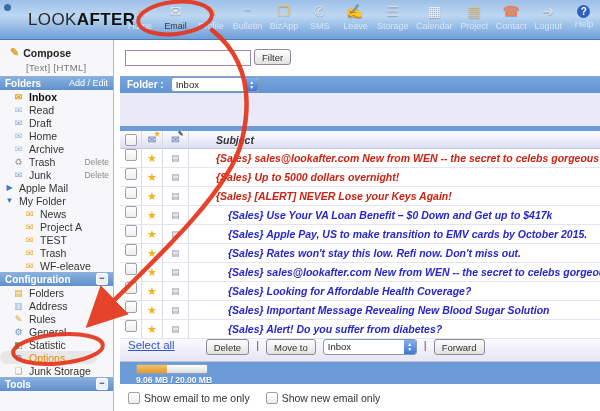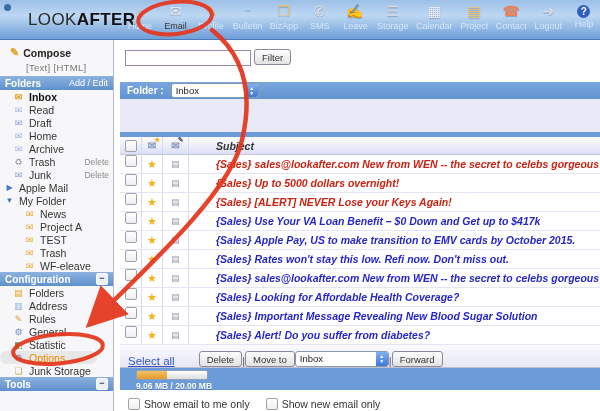--- a/index.html
+++ b/index.html
@@ -48,21 +48,21 @@
   .tree .side-item{padding-left:5px;}
   .tri{color:#4477cc;font-size:8px;width:9px;text-align:center;}
   .sub .side-item{padding-left:24px;}
   .g-gold{color:#e8a11c;} .g-blue{color:#8fb0d8;} .g-gray{color:#9a9aa6;}
   .g-doc{color:#7b9bd0;} .g-pencil{color:#d8a22a;} .g-gear{color:#6a8fc8;}
   .g-chart{color:#5a9a5a;} .g-shield{color:#caa23a;}
   .side-item.options{color:#ee8800;background:#e7e7e7;border-radius:8px;margin-right:16px;}
 
   
   #main{position:absolute;left:120px;top:40px;width:480px;height:371px;}
-  .filter-area{height:42px;background:#fff;position:relative;}
+  .filter-area{height:36px;background:#fff;position:relative;}
   .filter-input{position:absolute;left:5px;top:10px;width:118px;height:14px;border:1px solid #98a;
     font-size:10px;padding:0 3px;background:#fff;}
   .mac-btn{height:16px;font-size:9.5px;padding:0 7px;background:linear-gradient(#fefefe,#e2e2e2);
     border:1px solid #8a8a9a;border-radius:3px;color:#333;display:inline-flex;align-items:center;
     cursor:pointer;font-family:"Liberation Sans",sans-serif;}
   .filter-btn{position:absolute;left:134px;top:9px;}
   .folder-bar{height:17px;background:linear-gradient(180deg,#7aa6dd,#6194d2);display:flex;
     align-items:center;gap:7px;padding-left:7px;}
   .folder-label{color:#fff;font-weight:bold;font-size:10px;}
   .mac-select{display:inline-flex;align-items:stretch;height:13px;background:#fff;
@@ -83,23 +83,23 @@
   .cb{width:10px;height:10px;border:1px solid #a0a0a8;border-radius:2px;
     background:linear-gradient(#fff,#eee);flex:none;cursor:pointer;}
   .hdr-ic{position:relative;font-size:10px;color:#8899bb;}
   .hdr-ic .mini{position:absolute;right:-4px;top:-4px;font-size:7px;color:#f0b020;}
   .hdr-ic .mini2{position:absolute;right:-4px;top:-4px;font-size:7px;color:#556;}
   .row{height:18px;border-bottom:1px solid #e4e4f2;display:flex;background:#fff;}
   .star{color:#f3b31c;font-size:11px;}
   .note{color:#9a9aac;font-size:9px;}
   .subj{font-weight:bold;font-size:10.5px;white-space:nowrap;overflow:hidden;}
   .subj[data-color="new"]{color:#cc2211;}
-  .subj[data-color="read"]{color:#2626cc;}
+  .subj[data-color="read"]{color:#2626cc;margin-left:12px;}
   .action-bar{height:22px;background:linear-gradient(#fafaff,#e6e6f4);display:flex;
-    align-items:flex-end;padding-left:8px;border-bottom:1px solid #c0c0d0;}
+    align-items:flex-start;gap:7px;padding-left:8px;border-bottom:1px solid #c0c0d0;}
   .select-all{color:#3355cc;text-decoration:underline;font-size:11.5px;margin-right:24px;cursor:pointer;}
   .divider{color:#556;font-size:11px;}
   .action-bar .mac-select{width:92px;height:14px;}
   .storage{height:22px;background:#6b9cd9;padding:2px 0 0 16px;box-sizing:border-box;}
   .track{width:70px;height:8px;background:linear-gradient(#fff,#ddd);border:1px solid #8fa0b8;
     border-radius:2px;overflow:hidden;}
   .fill{height:100%;background:linear-gradient(#f2c268,#e09a2e);}
   .storage-text{color:#fff;font-weight:bold;font-size:8.5px;margin-top:1px;text-shadow:0 1px 0 rgba(0,0,0,.25);}
   .footer{height:27px;background:#fff;display:flex;align-items:center;gap:16px;padding-left:8px;
     font-size:10.5px;color:#333;}

